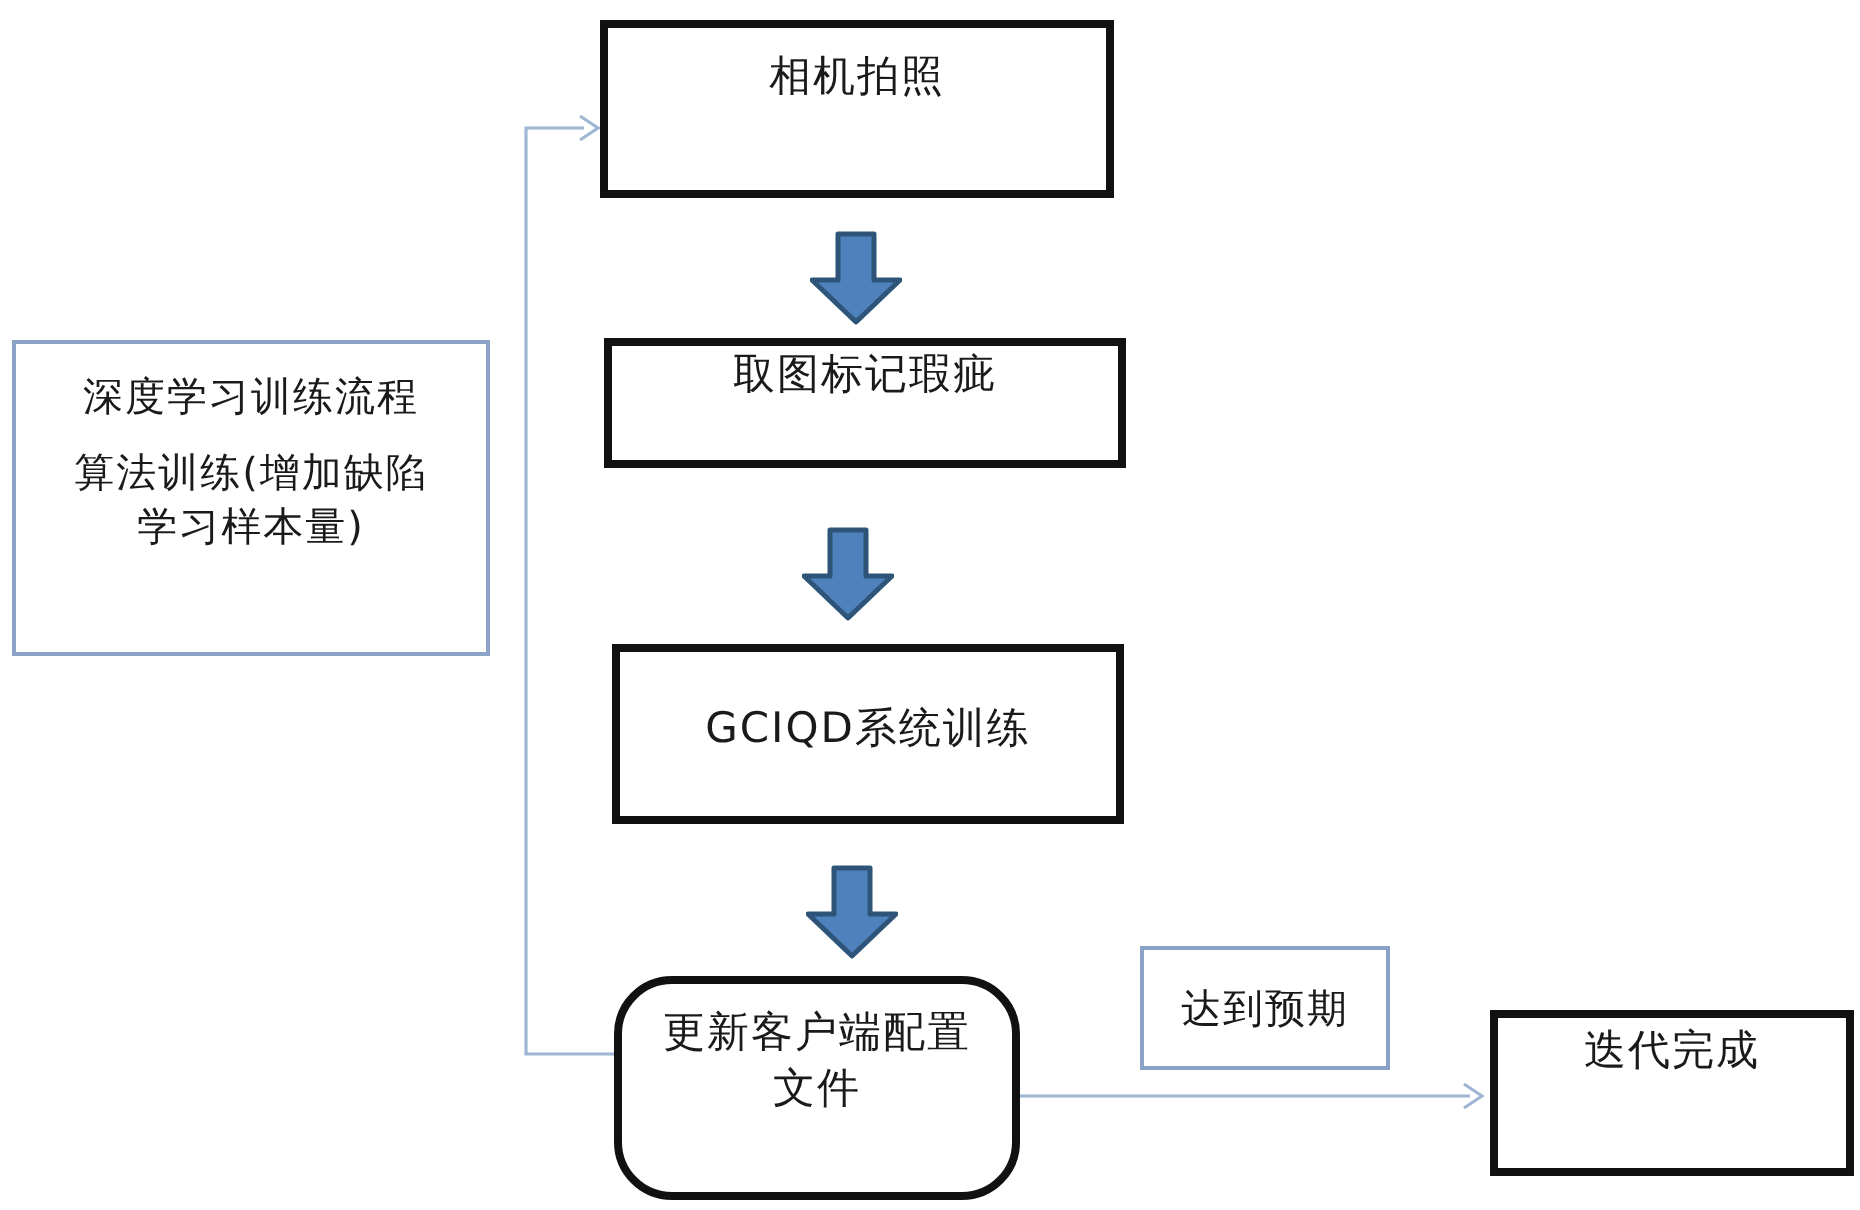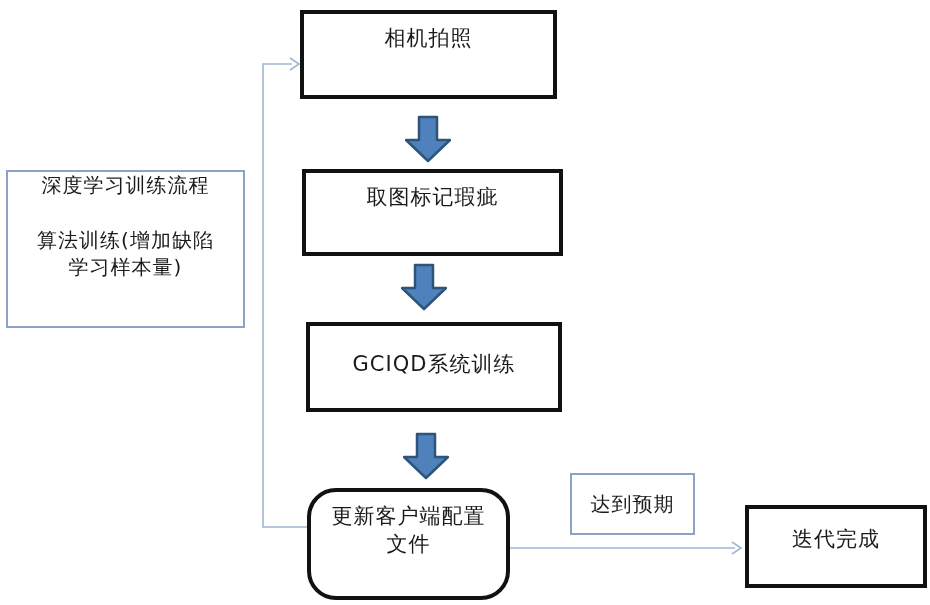--- a/index.html
+++ b/index.html
@@ -29,30 +29,30 @@
     color: var(--text);
     text-align: center;
     font-size: 21px;
     letter-spacing: 1px;
     line-height: 1.35;
   }
   .node.bold-border { border: 4px solid var(--box-border); }
   .node.soft { border: 2px solid var(--soft-border); font-size: 20px; }
 
   .node-camera   { left: 300px; top: 10px;  width: 257px; height: 89px;  padding-top: 10px; }
-  .node-mark     { left: 302px; top: 169px; width: 261px; height: 87px;  padding-top: 10px; }
+  .node-mark     { left: 302px; top: 169px; width: 261px; height: 65px;  }
   .node-gciqd    { left: 306px; top: 322px; width: 256px; height: 90px;  padding-top: 24px; }
   .node-update   { left: 307px; top: 488px; width: 203px; height: 112px; padding-top: 10px; border-width: 5px; border-radius: 29px; }
-  .node-done     { left: 745px; top: 505px; width: 182px; height: 83px;  padding-top: 16px; }
-  .node-note     { left: 6px;   top: 170px; width: 239px; height: 158px; }
+  .node-done     { left: 745px; top: 505px; width: 182px; height: 83px;  padding-top: 2px; }
+  .node-note     { left: 6px;   top: 170px; width: 239px; height: 158px; padding-top: 13px; }
   .node-expect   { left: 570px; top: 473px; width: 125px; height: 62px;
                    display: flex; align-items: center; justify-content: center; }
 
   .node-note .note-line { display: block; }
-  .node-note .note-line2 { margin-top: 28px; }
+  .node-note .note-line2 { margin-top: 11px; }
 
   .block-arrow { position: absolute; width: 46px; height: 48px; }
   .block-arrow polygon {
     fill: var(--arrow-fill);
     stroke: var(--arrow-stroke);
     stroke-width: 2.5;
     stroke-linejoin: round;
   }
   .block-arrow-1 { left: 405px; top: 115px; }
   .block-arrow-2 { left: 401px; top: 263px; }

